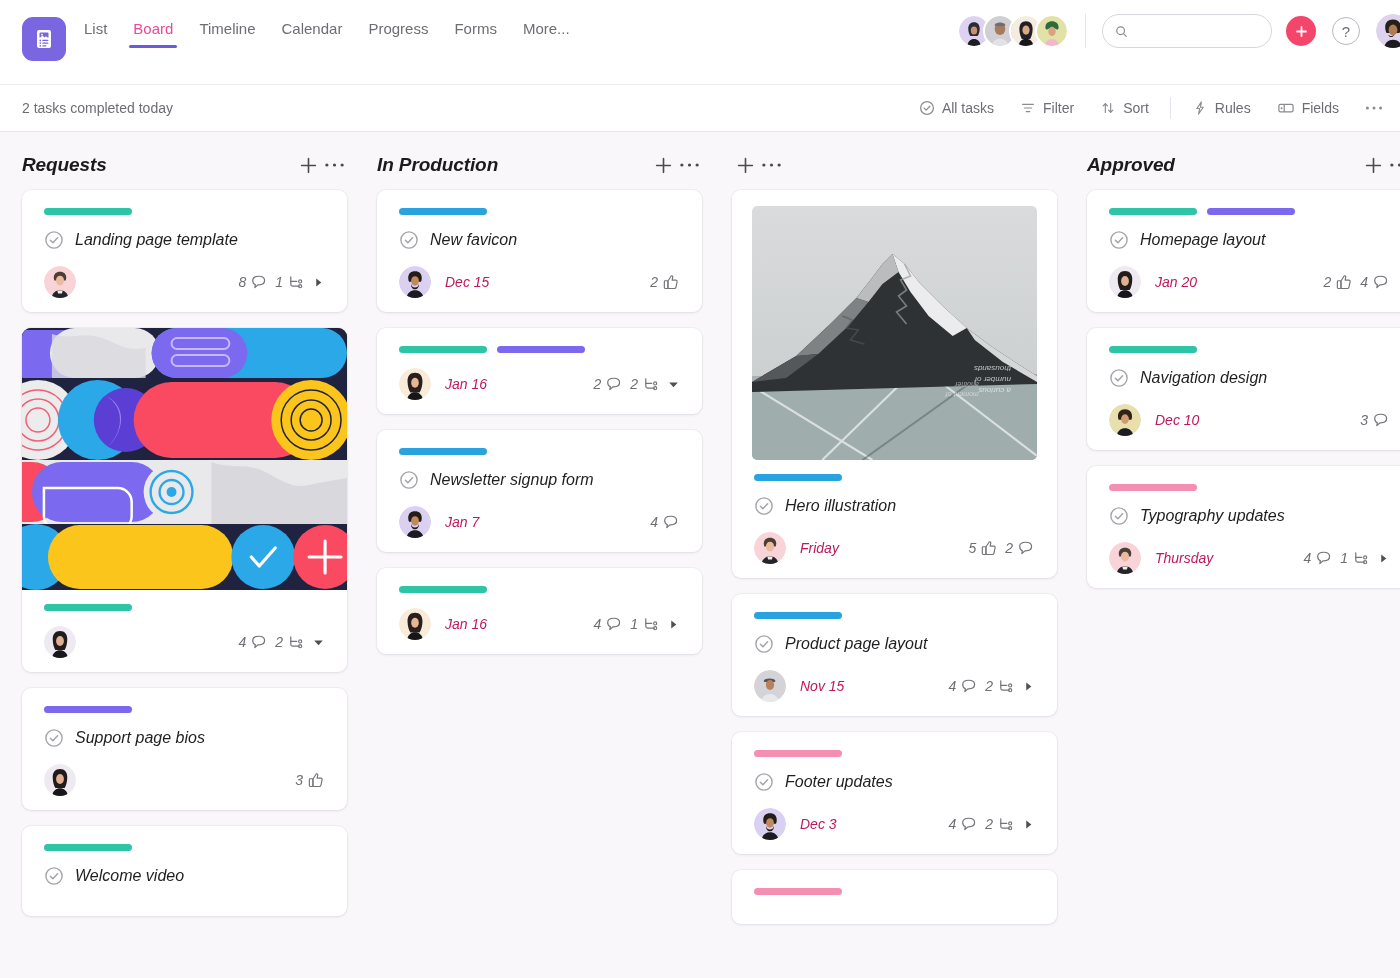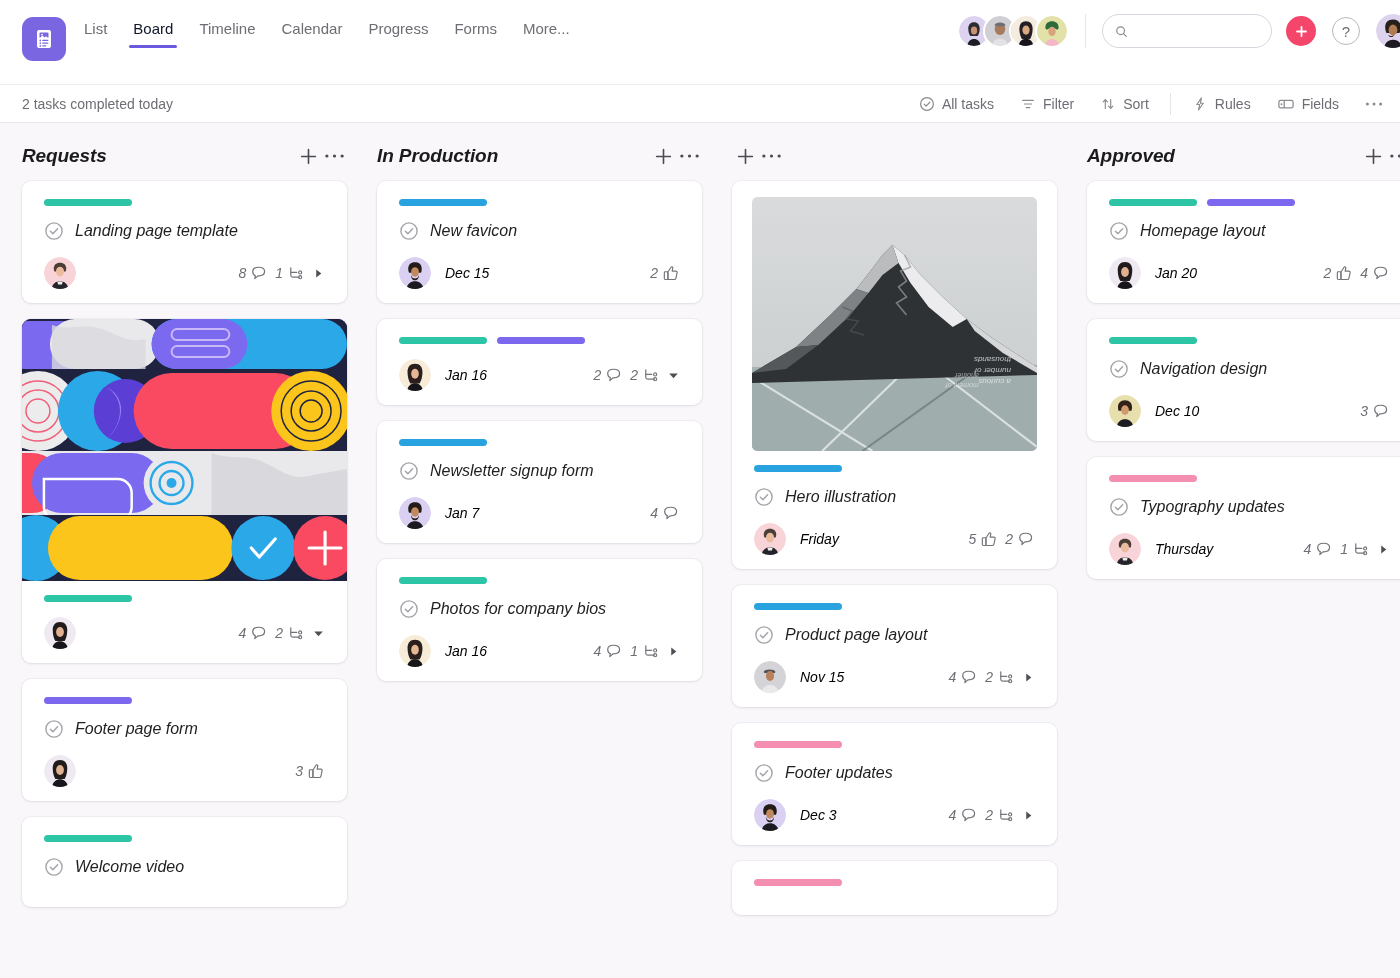--- a/index.html
+++ b/index.html
@@ -43,21 +43,21 @@
     margin-top: 6px;
   }
   .tab {
     font-size: 15px;
     color: #6d6e74;
     padding-bottom: 11px;
     position: relative;
     cursor: pointer;
     white-space: nowrap;
   }
-  .tab.active { color: #0f172a; }
+  .tab.active { color: #ec4899; }
   .tab.active::after {
     content: "";
     position: absolute;
     left: -4px; right: -4px; bottom: 0;
     height: 3px;
     background: #6a5ae0;
     border-radius: 2px;
   }
 
   .header-right {
@@ -104,21 +104,21 @@
     color: #6d6e74;
     font-size: 15px;
     display: flex; align-items: center; justify-content: center;
     margin-left: 16px;
     cursor: pointer;
   }
   .me-avatar { margin-left: 16px; margin-right: -10px; }
 
   
   .toolbar {
-    height: 39px;
+    height: 48px;
     background: #ffffff;
     border-top: 1px solid #edebf0;
     border-bottom: 1px solid #e9e7ed;
     display: flex;
     align-items: center;
     padding: 0 0 0 22px;
     position: relative;
   }
   .toolbar-left {
     font-size: 14px;
@@ -194,21 +194,21 @@
     text-align: center;
   }
   .check-circle { flex: 0 0 auto; }
 
   .card-foot {
     display: flex; align-items: center;
     height: 32px;
   }
   .card-date {
     font-size: 14px;
-    color: #000000;
+    color: #be185d;
     margin-left: 14px;
   }
   .meta {
     margin-left: auto;
     display: flex; align-items: center;
     gap: 7px;
     color: #6d6e74;
     font-size: 14px;
   }
   .meta .mg { display: flex; align-items: center; gap: 4px; }
@@ -587,21 +587,21 @@
     </div>
 
     <div class="card">
       <div class="tags">
         <div class="tag" style="background:#7b68ee"></div>
       </div>
       <div class="card-title">
         <svg class="check-circle" width="20" height="20">
             <use href="#sym-check"></use>
           </svg>
-        <span>Footer page form</span>
+        <span>Support page bios</span>
       </div>
       <div class="card-foot">
         <span class="av av-32">
             <svg viewBox="0 0 36 36">
               <use href="#av-dark-hair"></use>
             </svg>
           </span>
         <div class="meta">
           <span class="mg">
               <span>3</span>
@@ -725,26 +725,20 @@
                 <use href="#sym-comment"></use>
               </svg>
             </span>
         </div>
       </div>
     </div>
 
     <div class="card">
       <div class="tags">
         <div class="tag" style="background:#2ec4a6"></div>
-      </div>
-      <div class="card-title">
-        <svg class="check-circle" width="20" height="20">
-            <use href="#sym-check"></use>
-          </svg>
-        <span>Photos for company bios</span>
       </div>
       <div class="card-foot">
         <span class="av av-32">
             <svg viewBox="0 0 36 36">
               <use href="#av-cream"></use>
             </svg>
           </span>
         <span class="card-date">Jan 16</span>
         <div class="meta">
           <span class="mg">

